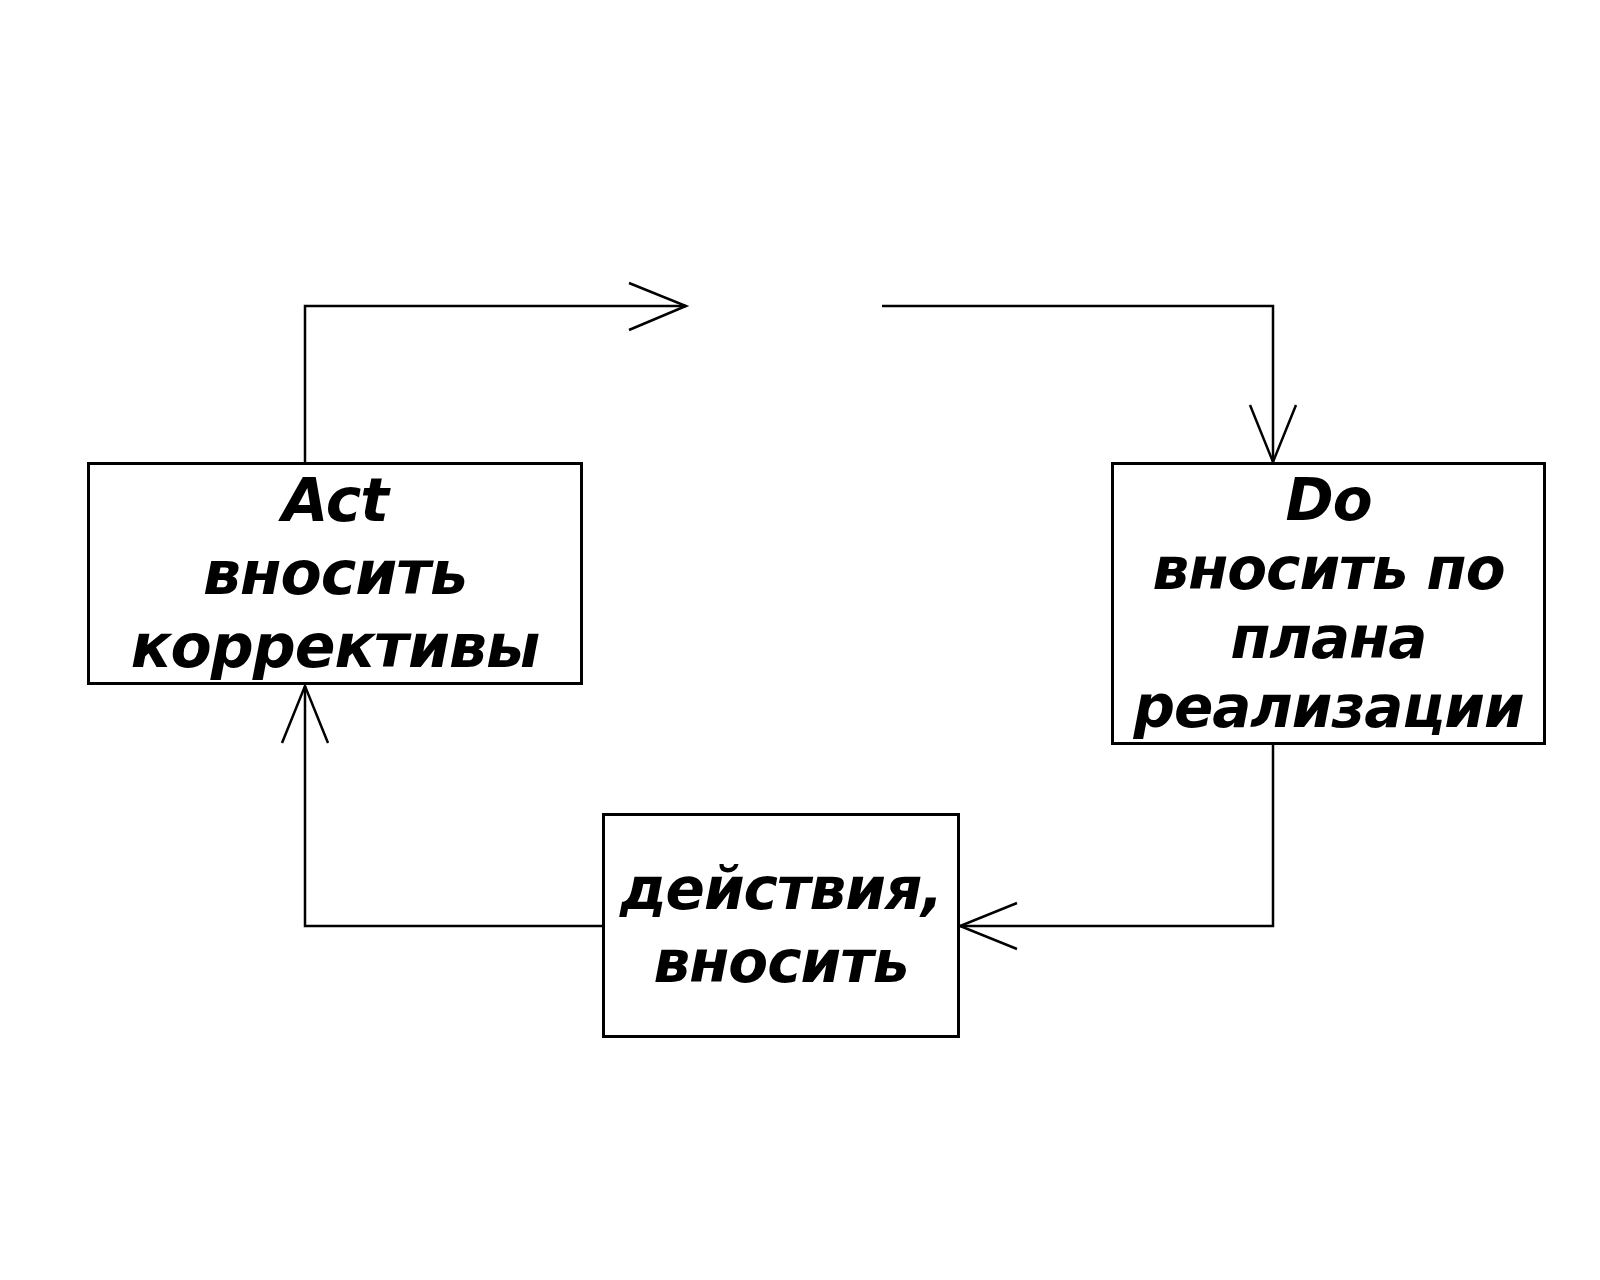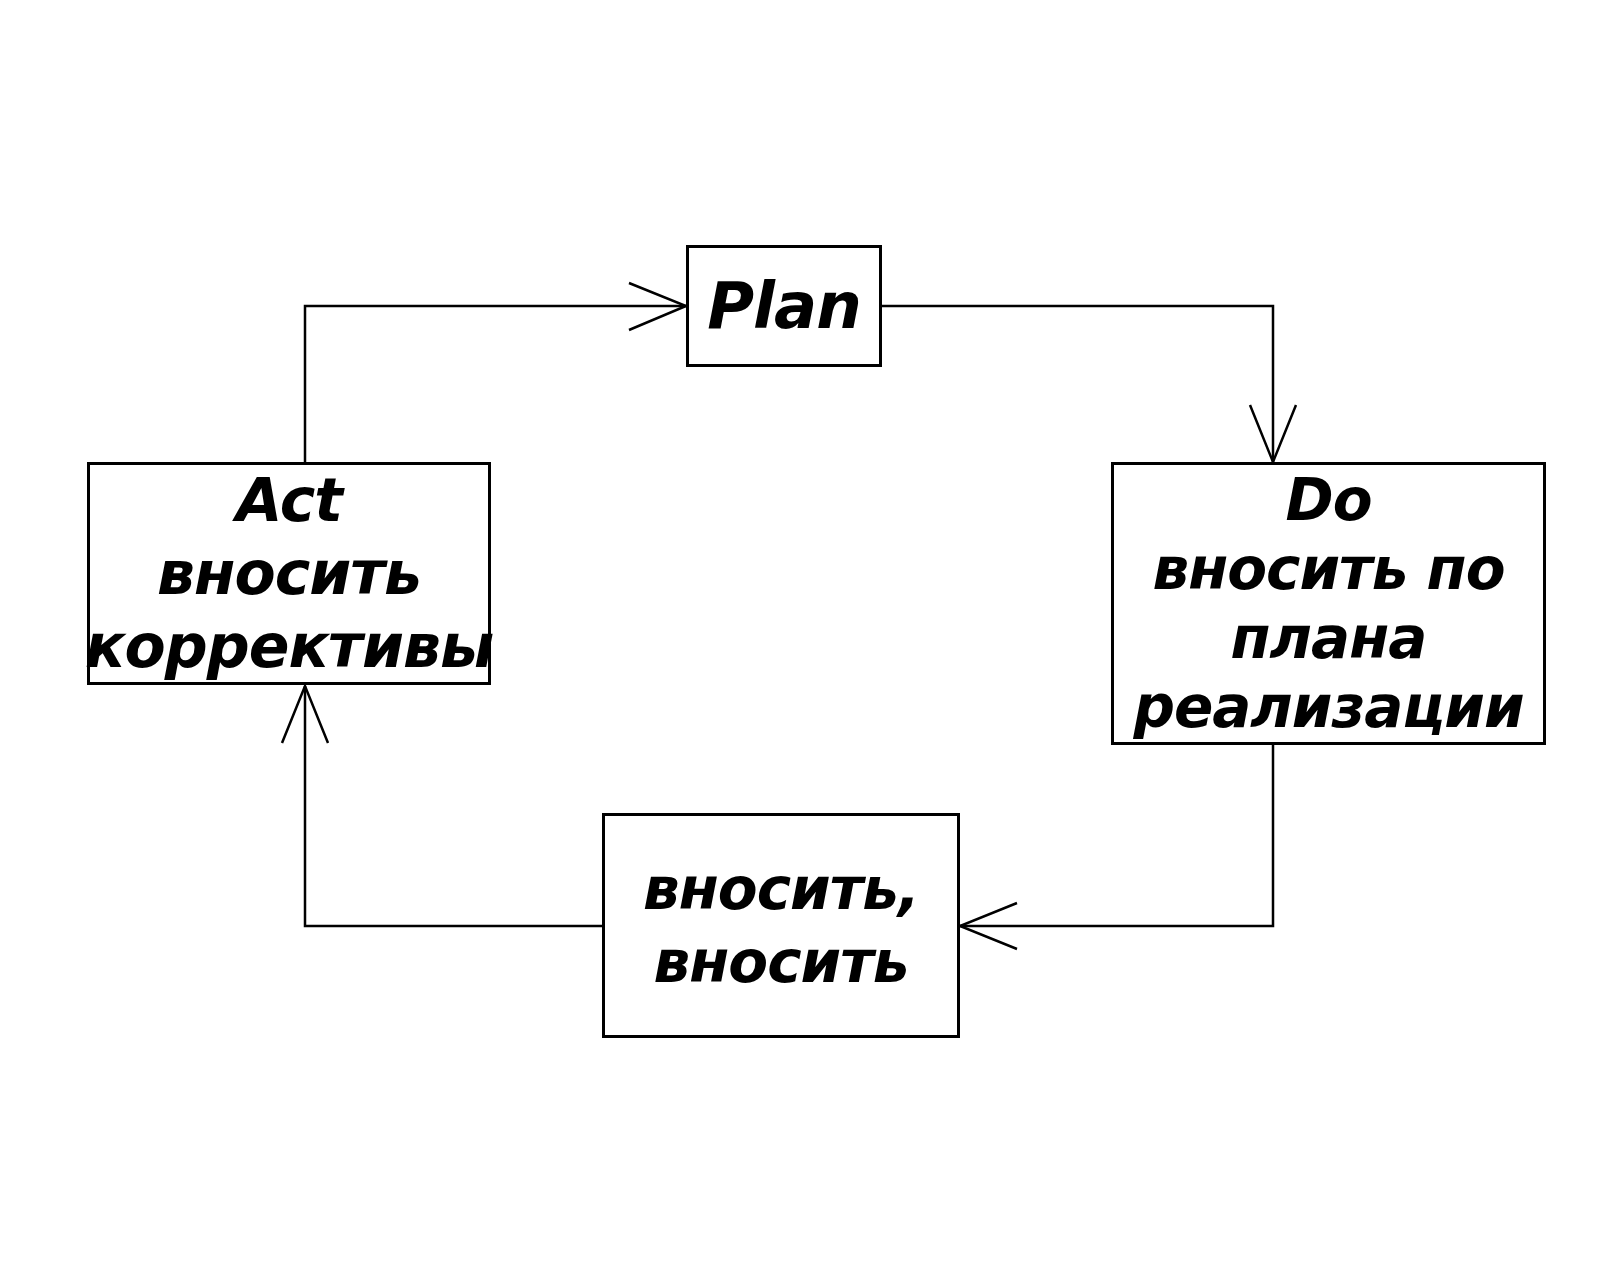--- a/index.html
+++ b/index.html
@@ -59,21 +59,21 @@
     left: 602px;
     top: 813px;
     width: 358px;
     height: 225px;
     font-size: 58px;
     line-height: 73px;
   }
   .node-act {
     left: 87px;
     top: 462px;
-    width: 404px;
+    width: 496px;
     height: 223px;
     font-size: 60px;
     line-height: 73px;
   }
 </style>
 </head>
 <body>
 
 <div class="canvas">
 
@@ -93,33 +93,30 @@
       <path d="M 1273 745 L 1273 926 L 960 926"></path>
       <path d="M 1017 903 L 960 926 L 1017 949"></path>
     </g>
 
     <g>
       <path d="M 602 926 L 305 926 L 305 686"></path>
       <path d="M 282 743 L 305 686 L 328 743"></path>
     </g>
   </svg>
 
-  <div class="node node-plan">
-    <div class="line">Plan</div>
-  </div>
 
   <div class="node node-do">
     <div class="line">Do</div>
     <div class="line">вносить по</div>
     <div class="line">плана</div>
     <div class="line">реализации</div>
   </div>
 
   <div class="node node-check">
-    <div class="line">вносить,</div>
+    <div class="line">действия,</div>
     <div class="line">вносить</div>
   </div>
 
   <div class="node node-act">
     <div class="line">Act</div>
     <div class="line">вносить</div>
     <div class="line">коррективы</div>
   </div>
 
 </div>

